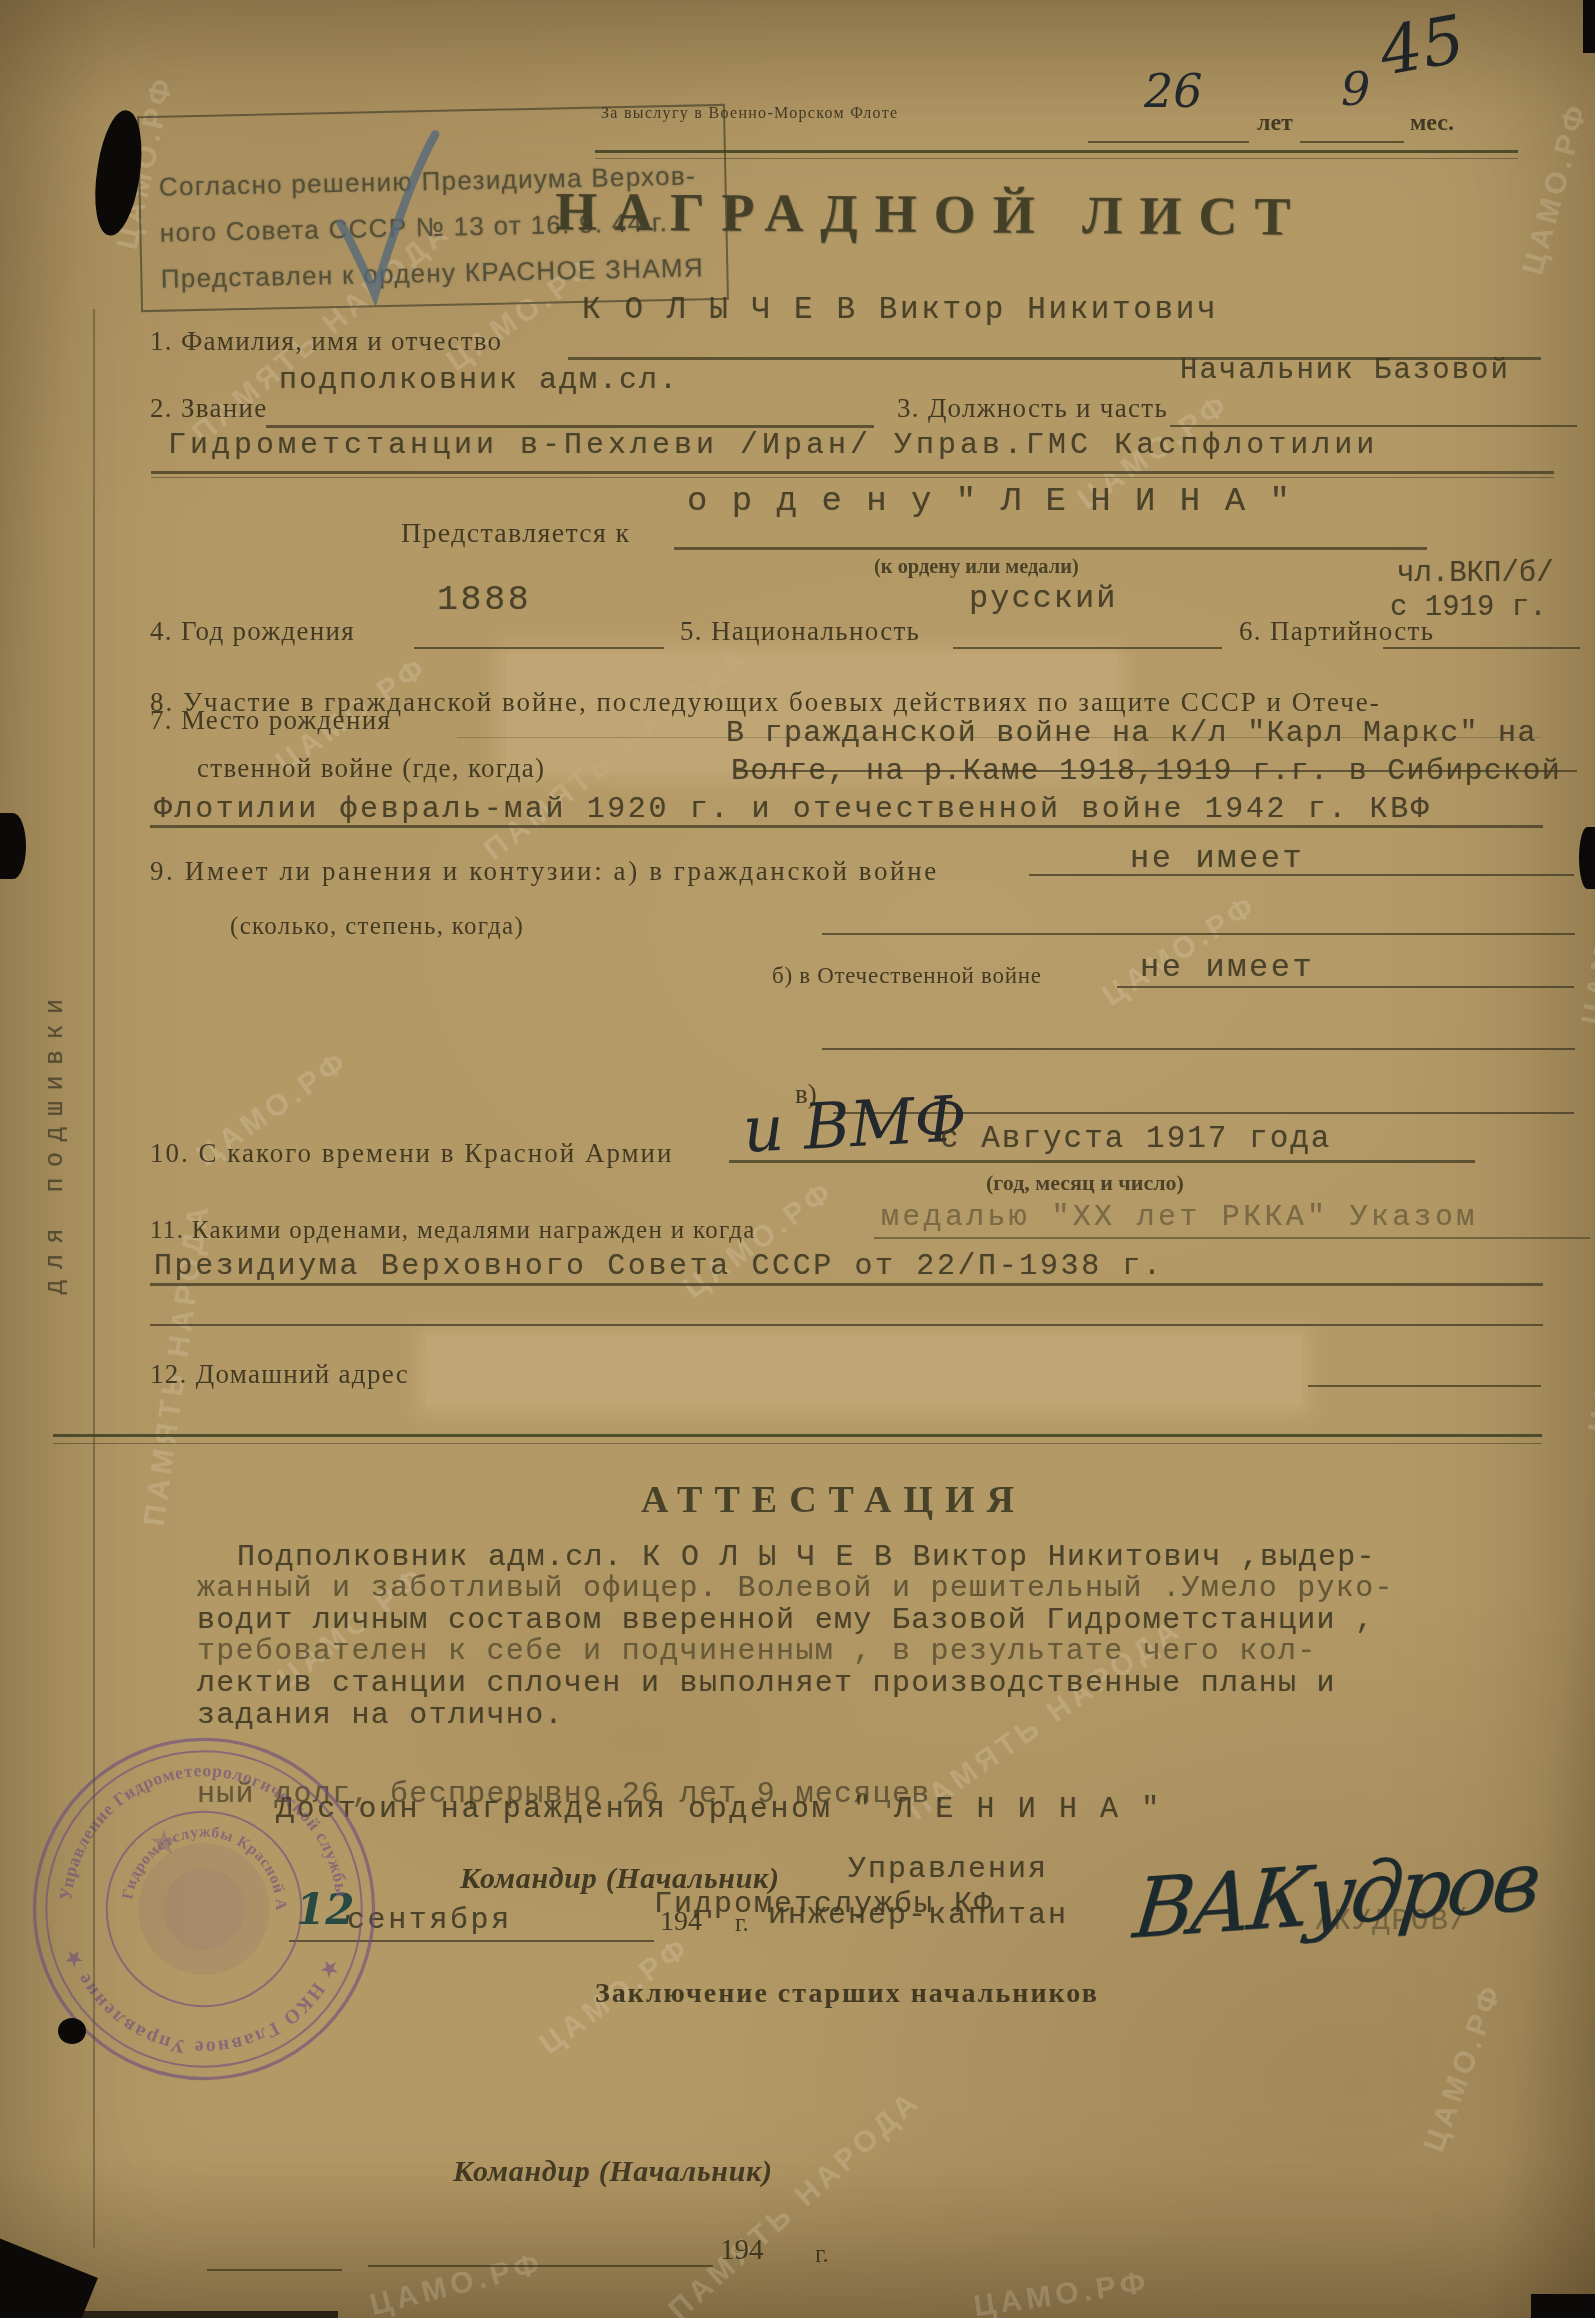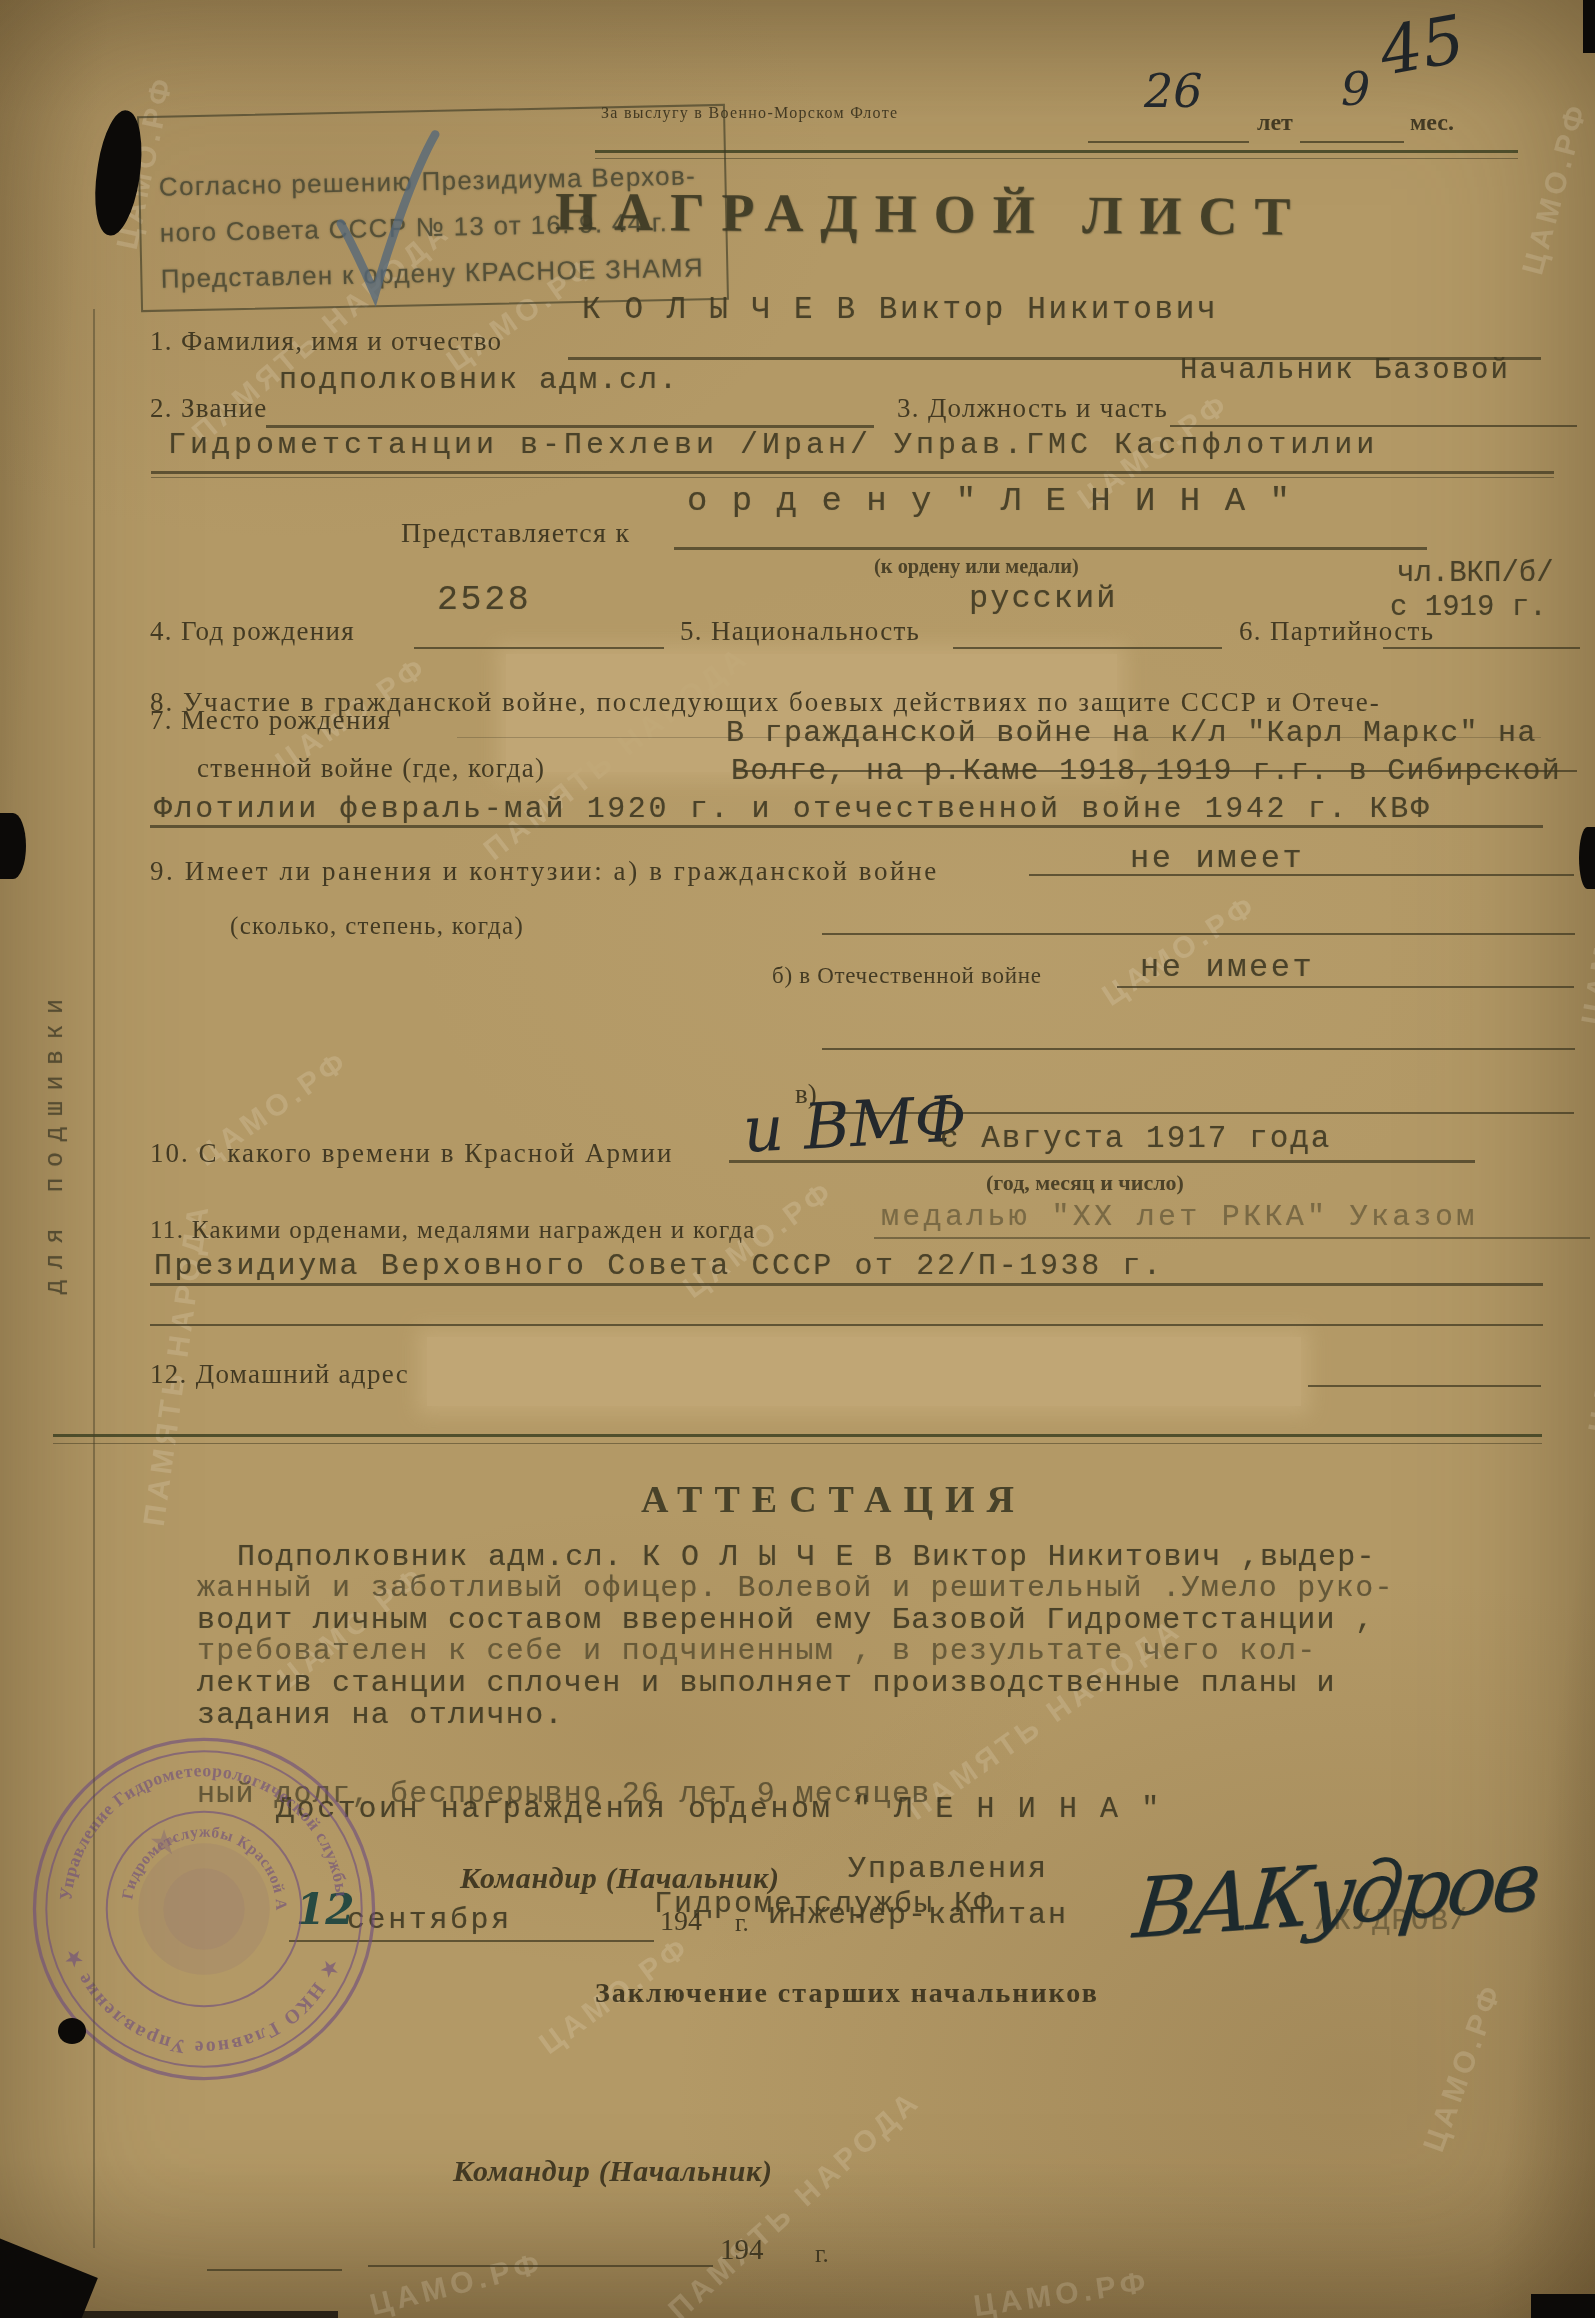--- a/index.html
+++ b/index.html
@@ -98,21 +98,21 @@
   <div class="abs typed" style="left:168px;top:428px;font-size:30px;letter-spacing:4px;">Гидрометстанции в-Пехлеви /Иран/ Управ.ГМС Каспфлотилии</div>
   <div class="abs rule thick" style="left:151px;top:471px;width:1403px;"></div>
   <div class="abs rule thin" style="left:151px;top:477px;width:1403px;"></div>
 
   <div class="abs lbl" style="left:401px;top:517px;font-size:28px;letter-spacing:1.3px;">Представляется к</div>
   <div class="abs typed" style="left:687px;top:482px;font-size:34px;letter-spacing:2px;">о р д е н у   " Л Е Н И Н А "</div>
   <div class="abs rule thick" style="left:674px;top:547px;width:753px;"></div>
   <div class="abs sub" style="left:874px;top:555px;font-size:20.4px;">(к ордену или медали)</div>
 
   <div class="abs lbl" style="left:150px;top:616px;font-size:27px;letter-spacing:1.3px;">4. Год рождения</div>
-  <div class="abs typed" style="left:437px;top:580px;font-size:35px;letter-spacing:2.6px;">2528</div>
+  <div class="abs typed" style="left:437px;top:580px;font-size:35px;letter-spacing:2.6px;">1888</div>
   <div class="abs rule" style="left:414px;top:647px;width:250px;"></div>
   <div class="abs lbl" style="left:680px;top:616px;font-size:27px;letter-spacing:1.3px;">5. Национальность</div>
   <div class="abs typed" style="left:969px;top:580px;font-size:32px;letter-spacing:2px;">русский</div>
   <div class="abs rule" style="left:953px;top:647px;width:269px;"></div>
   <div class="abs lbl" style="left:1239px;top:616px;font-size:27px;letter-spacing:1.3px;">6. Партийность</div>
   <div class="abs typed" style="left:1397px;top:557px;font-size:29px;">чл.ВКП/б/</div>
   <div class="abs typed" style="left:1390px;top:591px;font-size:29px;">с 1919 г.</div>
   <div class="abs rule" style="left:1383px;top:647px;width:197px;"></div>
 
   <div class="abs lbl" style="left:150px;top:705px;font-size:27px;letter-spacing:1.3px;">7. Место рождения</div>

